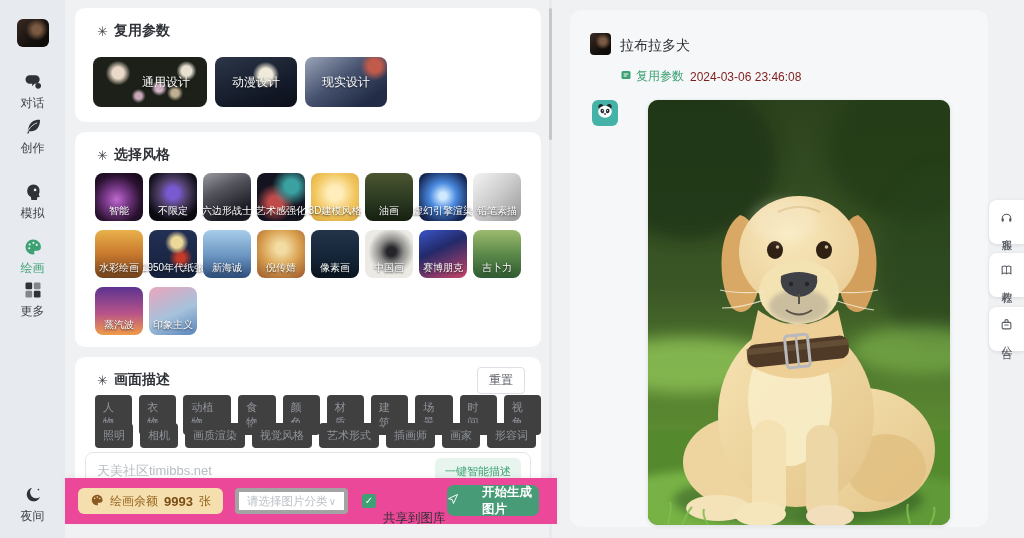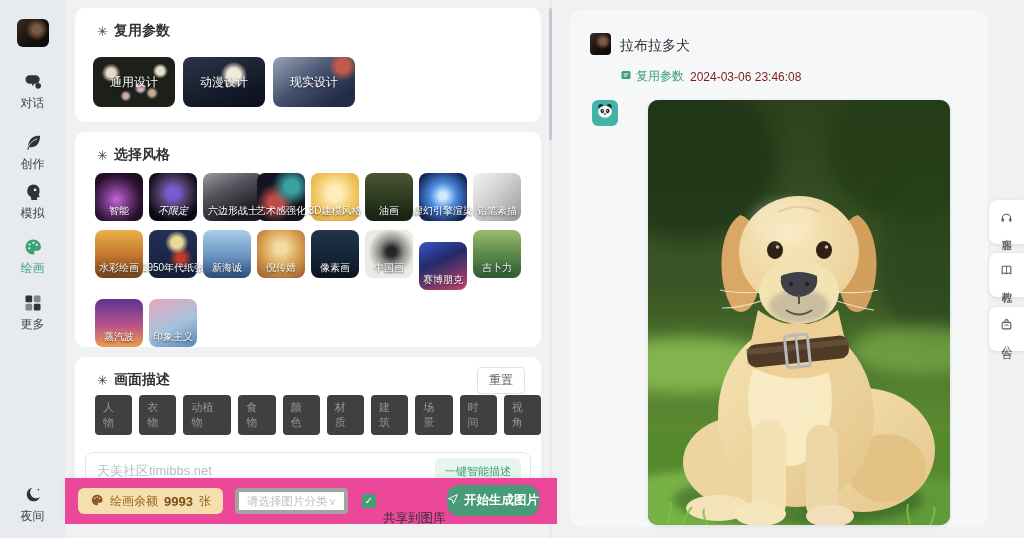--- a/index.html
+++ b/index.html
@@ -28,21 +28,21 @@
   .type-row{position:absolute;left:18px;top:49px;display:flex;gap:8px}
   .ttile{width:82px;height:50px;border-radius:8px;position:relative;display:flex;align-items:center;
     justify-content:center;color:#fff;font-size:12px;text-shadow:0 1px 2px rgba(0,0,0,.65);cursor:pointer}
   .ttile.selected::before{content:'';position:absolute;inset:-3px;border-radius:11px;z-index:-1;
     background:linear-gradient(90deg,#3e8ee0,#9a4ad0,#e85aa0);}
   .type-0{background:
     radial-gradient(circle at 22% 32%, #ead9c8 0 6%, rgba(0,0,0,0) 13%),
     radial-gradient(circle at 58% 62%, #d9b8c9 0 5%, rgba(0,0,0,0) 11%),
     radial-gradient(circle at 82% 28%, #e8e0d0 0 5%, rgba(0,0,0,0) 10%),
     radial-gradient(circle at 40% 78%, #c9a8b8 0 4%, rgba(0,0,0,0) 9%),
-    radial-gradient(circle at 72% 72%, #bfae92 0 4%, rgba(0,0,0,0) 9%),#1c2018;}
+    radial-gradient(circle at 72% 72%, #bfae92 0 4%, rgba(0,0,0,0) 9%),#1c2018; padding-left: 32px;}
   .type-1{background:
     radial-gradient(circle at 62% 36%, #f0ead9 0 11%, rgba(0,0,0,0) 22%),
     linear-gradient(160deg,#2c3648 0%,#121826 70%,#0b0f18 100%);}
   .type-2{background:
     radial-gradient(circle at 85% 18%, #c05a4a 0 8%, rgba(0,0,0,0) 18%),
     linear-gradient(145deg,#9aa4b8 0%,#45516e 45%,#222c46 82%);}
   
   .style-grid{position:absolute;left:20px;top:41px;display:grid;grid-template-columns:repeat(8,48px);
     gap:9px 6px;}
   .stile{width:48px;height:48px;border-radius:8px;position:relative;cursor:pointer;background:#222}
@@ -68,23 +68,23 @@
   .balance-pill{position:absolute;left:13px;top:10px;height:26px;padding:0 12px;border-radius:6px;
     background:#f6dfae;display:flex;align-items:center;gap:6px;font-size:12px;color:#94651f;cursor:pointer}
   .balance-num{font-size:13px;font-weight:700;color:#7a4e14}
   .cat-select{position:absolute;left:170px;top:10px;width:113px;height:26px;border:4px solid #a3a3a3;
     border-radius:4px;background:#fff;box-sizing:border-box;display:flex;align-items:center;
     padding:0 8px;font-size:11.5px;color:#bcc0c6;cursor:pointer}
   .cat-chevron{margin-left:auto;color:#c0c4cc;font-size:10px}
   .share-check{position:absolute;left:297px;top:16px;width:14px;height:14px;border-radius:3px;
     background:#3da173;color:#fff;font-size:10px;line-height:14px;text-align:center;cursor:pointer}
   .share-label{position:absolute;left:318px;top:32px;font-size:12.5px;color:#303133}
-  .gen-btn{position:absolute;left:382px;top:7px;width:92px;height:31px;border-radius:12px;background:#479c77;
+  .gen-btn{position:absolute;left:382px;top:7px;width:92px;height:31px;border-radius:7px;background:#479c77;
     color:#fff;font-size:12.5px;font-weight:600;display:flex;align-items:center;justify-content:center;
-    gap:5px;cursor:pointer}
+    gap:23px;cursor:pointer}
   
   .scroll-track{position:absolute;left:549px;top:0;width:3px;height:538px;background:#e8eaed}
   .scroll-thumb{position:absolute;left:549px;top:8px;width:3px;height:132px;background:#c4c8cd;border-radius:2px}
   
   .rpanel{position:absolute;left:570px;top:10px;width:418px;height:517px;background:#f5f7f8;border-radius:12px}
   .r-avatar{position:absolute;left:20px;top:23px;width:21px;height:22px;border-radius:4px;
     background:radial-gradient(circle at 62% 38%, #7a5a42 0 16%, rgba(0,0,0,0) 42%),
                linear-gradient(135deg,#3a2a22 0%,#15100d 60%,#0a0807 100%);}
   .r-title{position:absolute;left:50px;top:27px;font-size:14px;color:#2f3237}
   .reuse{position:absolute;left:50px;top:58px;display:flex;align-items:center;gap:4px;
@@ -110,21 +110,21 @@
   <div class="nav-item" style="top:72px">
     <span>
       <svg width="20" height="20" viewBox="0 0 24 24">
           <path d="M8 4h7a5 5 0 0 1 5 5 5 5 0 0 1-5 5h-1.2L11 17v-3H8a5 5 0 0 1-5-5 5 5 0 0 1 5-5z" fill="#2f3237"></path>
           <circle cx="18.2" cy="16.6" r="3.4" fill="#2f3237"></circle>
         </svg>
     </span>
     <div>对话</div>
   </div>
 
-  <div class="nav-item" style="top:133px">
+  <div class="nav-item" style="top:117px">
     <span>
       <svg width="20" height="20" viewBox="0 0 24 24">
           <path d="M20.5 3.5c-6.5-.6-11.5 2.6-13.4 8-.9 2.6-.7 5.2-2.6 7.6l1.8.9c.8-1 1.2-2.1 1.6-3.2 5.2 1.2 9.5-1.6 11.4-6.6.7-1.9 1.1-4.2 1.2-6.7z" fill="#2f3237"></path>
           <path d="M5 19c3-7 7-10 12-12" stroke="#e7eaee" stroke-width="1.1" fill="none"></path>
         </svg>
     </span>
     <div>创作</div>
   </div>
 
   <div class="nav-item" style="top:182px">
@@ -143,21 +143,21 @@
           <path d="M12 3a9 9 0 0 0 0 18c1.6 0 2.1-1.1 1.5-2.2-.6-1.1.1-2.3 1.6-2.3H17a4.5 4.5 0 0 0 4.5-4.5C21.5 7 17.2 3 12 3z" fill="#3da173"></path>
           <circle cx="8" cy="9" r="1.3" fill="#e7f5ee"></circle>
           <circle cx="12.5" cy="7" r="1.3" fill="#e7f5ee"></circle>
           <circle cx="16.5" cy="9.5" r="1.3" fill="#e7f5ee"></circle>
           <circle cx="7.5" cy="13.5" r="1.3" fill="#e7f5ee"></circle>
         </svg>
     </span>
     <div>绘画</div>
   </div>
 
-  <div class="nav-item" style="top:293px">
+  <div class="nav-item" style="top:280px">
     <span>
       <svg width="20" height="20" viewBox="0 0 24 24">
           <rect x="3" y="3" width="8" height="8" rx="1.5" fill="#2f3237"></rect>
           <rect x="13" y="3" width="8" height="8" rx="1.5" fill="#2f3237" opacity=".55"></rect>
           <rect x="3" y="13" width="8" height="8" rx="1.5" fill="#2f3237" opacity=".55"></rect>
           <rect x="13" y="13" width="8" height="8" rx="1.5" fill="#2f3237"></rect>
         </svg>
     </span>
     <div>更多</div>
   </div>
@@ -194,24 +194,24 @@
 <div class="card card2">
   <div class="sec-title">
     <span class="sec-marker">✳</span>
     <span>选择风格</span>
   </div>
   <div class="style-grid">
 
   <div class="stile selected" style="background: radial-gradient(circle at 45% 55%, rgb(192, 106, 208) 0%, rgb(122, 58, 138) 30%, rgb(42, 18, 48) 65%, rgb(13, 6, 18) 100%);">
         <span class="stile-label">智能</span>
       </div>
-      <div class="stile" style="background: radial-gradient(circle at 50% 42%, rgb(122, 90, 208) 0px, rgb(122, 90, 208) 16%, rgba(50, 30, 80, 0.85) 38%, rgb(10, 10, 16) 75%); font-style: italic;">
+      <div class="stile" style="background: radial-gradient(circle at 50% 42%, rgb(122, 90, 208) 0px, rgb(122, 90, 208) 16%, rgba(50, 30, 80, 0.85) 38%, rgb(10, 10, 16) 75%);">
         <span class="stile-label">不限定</span>
       </div>
-      <div class="stile" style="background: linear-gradient(155deg, rgb(154, 154, 160) 0%, rgb(85, 85, 94) 35%, rgb(26, 26, 34) 78%); padding-left: 12px;">
+      <div class="stile" style="background: linear-gradient(155deg, rgb(154, 154, 160) 0%, rgb(85, 85, 94) 35%, rgb(26, 26, 34) 78%);">
         <span class="stile-label">六边形战士</span>
       </div>
       <div class="stile" style="background: radial-gradient(circle at 72% 28%, rgb(58, 160, 160) 0px, rgb(58, 160, 160) 14%, rgba(0, 0, 0, 0) 40%), radial-gradient(circle at 38% 62%, rgb(192, 74, 74) 0px, rgb(192, 74, 74) 16%, rgba(0, 0, 0, 0) 45%), rgb(20, 20, 32);">
         <span class="stile-label">艺术感强化</span>
       </div>
       <div class="stile" style="background: radial-gradient(circle at 50% 42%, rgb(255, 238, 188) 0px, rgb(255, 238, 188) 18%, rgb(242, 198, 94) 55%, rgb(218, 164, 60) 100%);">
         <span class="stile-label">3D建模风格</span>
       </div>
       <div class="stile" style="background: linear-gradient(rgb(74, 85, 48) 0%, rgb(44, 58, 34) 55%, rgb(21, 31, 16) 100%);">
         <span class="stile-label">油画</span>
@@ -233,21 +233,21 @@
       </div>
       <div class="stile" style="background: radial-gradient(circle at 50% 38%, rgb(242, 220, 162) 0px, rgb(242, 220, 162) 14%, rgb(217, 160, 80) 50%, rgb(153, 85, 42) 100%);">
         <span class="stile-label">倪传婧</span>
       </div>
       <div class="stile" style="background: linear-gradient(rgb(35, 52, 74) 0%, rgb(21, 37, 56) 55%, rgb(10, 20, 31) 100%);">
         <span class="stile-label">像素画</span>
       </div>
       <div class="stile" style="background: radial-gradient(at 55% 45%, rgb(38, 38, 42) 0px, rgb(38, 38, 42) 12%, rgb(138, 138, 136) 32%, rgb(236, 234, 228) 62%);">
         <span class="stile-label">中国画</span>
       </div>
-      <div class="stile" style="background: linear-gradient(155deg, rgb(58, 85, 201) 0%, rgb(35, 42, 106) 40%, rgb(201, 68, 104) 100%); margin-top: 12px;">
+      <div class="stile" style="background: linear-gradient(155deg, rgb(58, 85, 201) 0%, rgb(35, 42, 106) 40%, rgb(201, 68, 104) 100%);">
         <span class="stile-label">赛博朋克</span>
       </div>
       <div class="stile" style="background: linear-gradient(rgb(156, 186, 110) 0%, rgb(92, 138, 74) 50%, rgb(47, 90, 50) 100%);">
         <span class="stile-label">吉卜力</span>
       </div>
       <div class="stile" style="background: linear-gradient(rgb(92, 51, 144) 0%, rgb(184, 83, 138) 55%, rgb(240, 156, 72) 100%);">
         <span class="stile-label">蒸汽波</span>
       </div>
       <div class="stile" style="background: linear-gradient(155deg, rgb(234, 166, 188) 0%, rgb(166, 194, 220) 55%, rgb(90, 134, 188) 100%);">
         <span class="stile-label">印象主义</span>
@@ -267,20 +267,31 @@
   <div class="tag">人物</div>
       <div class="tag">衣物</div>
       <div class="tag">动植物</div>
       <div class="tag">食物</div>
       <div class="tag">颜色</div>
       <div class="tag">材质</div>
       <div class="tag">建筑</div>
       <div class="tag">场景</div>
       <div class="tag">时间</div>
       <div class="tag">视角</div>
+    </div>
+  <div class="tags tags-r2">
+
+  <div class="tag">照明</div>
+      <div class="tag">相机</div>
+      <div class="tag">画质渲染</div>
+      <div class="tag">视觉风格</div>
+      <div class="tag">艺术形式</div>
+      <div class="tag">插画师</div>
+      <div class="tag">画家</div>
+      <div class="tag">形容词</div>
     </div>
 
   <textarea class="prompt-box" placeholder="天美社区timibbs.net" style=""></textarea>
   <div class="helper-btn">一键智能描述</div>
 </div>
 
 <div class="footer">
   <div class="balance-pill">
     <span>
       <svg width="14" height="14" viewBox="0 0 24 24">

